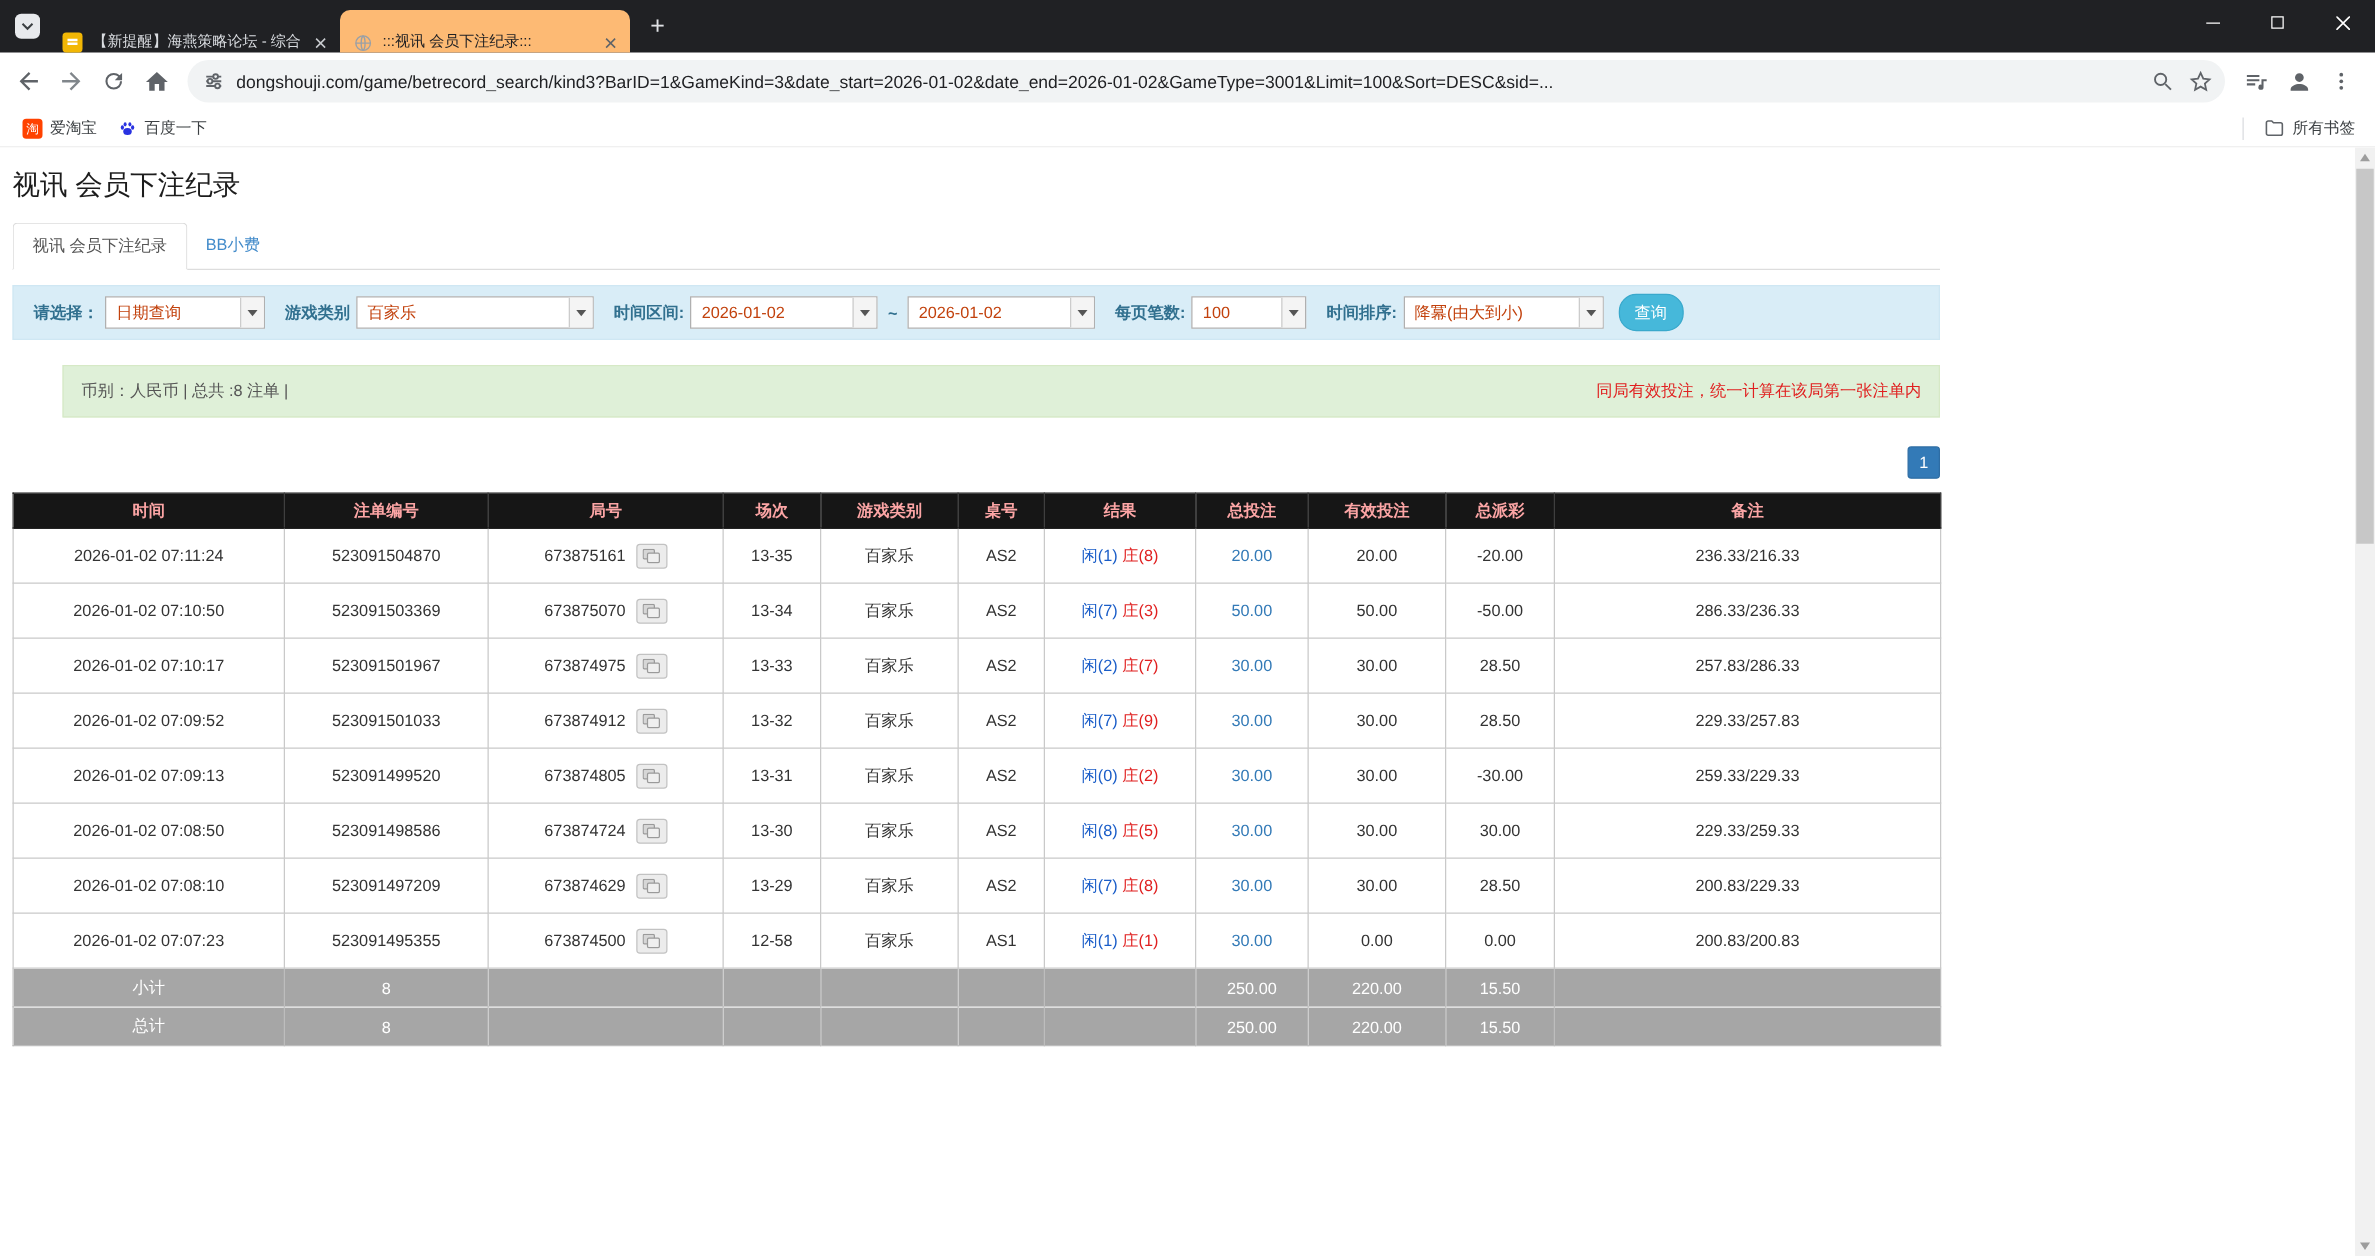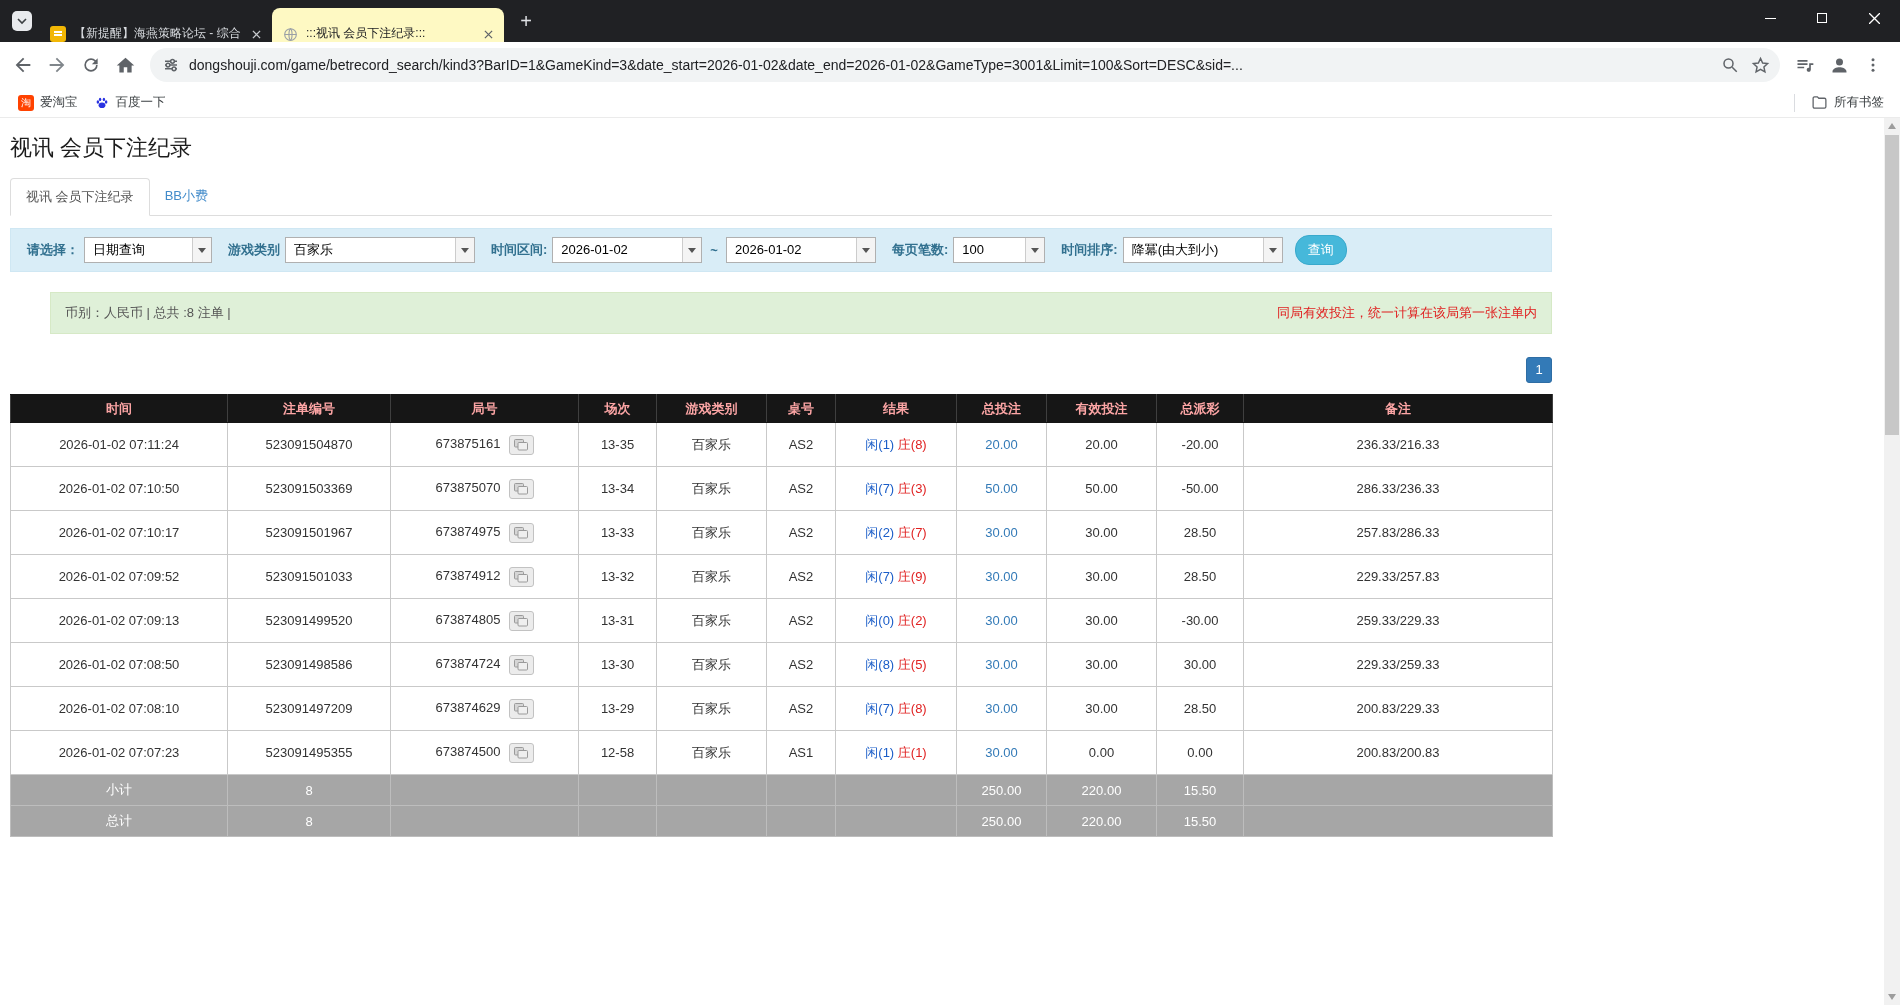--- a/index.html
+++ b/index.html
@@ -5,21 +5,21 @@
   * { box-sizing: border-box; }
   html,body { margin:0; padding:0; width:1900px; height:1005px; overflow:hidden;
               font-family:"Liberation Sans","DejaVu Sans",sans-serif; background:#fff; }
 
   
   .tabstrip { height:42px; background:#202124; display:flex; align-items:flex-end; position:relative; }
   .tab-search { width:20px; height:20px; border-radius:5px; background:#e8eaed; margin:0 8px 11px 12px;
                 display:flex; align-items:center; justify-content:center; flex:none; }
   .tab { width:232px; height:34px; display:flex; align-items:flex-end; padding:0 8px 0 10px;
          border-radius:8px 8px 0 0; color:#d9dce0; font-size:12px; position:relative; flex:none; }
-  .tab.active { background:#fef9c3; color:#202124; }
+  .tab.active { background:#fdba74; color:#202124; }
   .tab.divided::before { content:""; position:absolute; left:0; top:9px; width:1px; height:16px; background:#5f6368; }
   .favicon { width:16px; height:16px; margin-right:8px; flex:none; display:flex; align-items:center; justify-content:center; }
   .fav-forum { background:#f2b705; border-radius:3px; position:relative; }
   .fav-forum::after { content:""; position:absolute; left:4px; top:5px; width:8px; height:2px; background:#fff; box-shadow:0 3px 0 #fff; }
   .fav-site { background:#3a2626; border-radius:3px; position:relative; }
   .fav-site::after { content:""; position:absolute; left:5px; top:5px; width:6px; height:6px; border-radius:50%; background:#c0392b; }
   .tab-title { flex:1; white-space:nowrap; overflow:hidden; }
   .tab-close { width:16px; height:16px; margin-left:6px; border-radius:50%; display:flex; align-items:center;
                justify-content:center; flex:none; }
   .newtab { width:28px; height:28px; margin:0 0 7px 8px; display:flex; align-items:center; justify-content:center;
@@ -53,21 +53,21 @@
   .nav-tabs { display:flex; border-bottom:1px solid #ddd; margin-top:15px; }
   .nav-tab { padding:9px 15px; font-size:13px; margin-bottom:-1px; cursor:default; }
   .nav-tab.active { background:#fff; border:1px solid #ddd; border-bottom-color:#fff; border-radius:4px 4px 0 0; color:#555; }
   .nav-tab.link { color:#428bca; }
 
   .filterbar { margin-top:12px; background:var(--filter-bg,#d9edf7); border:1px solid #cfe7f3; padding:6px 8px;
                display:flex; align-items:center; font-size:13px; }
   .f-label { color:#31708f; font-weight:bold; margin:0 5px 0 16px; white-space:nowrap; }
   .f-label.first { margin-left:8px; }
   .combo { display:flex; align-items:stretch; background:#fff; border:1px solid #b0b0b0; height:26px; flex:none; }
-  .combo .val { flex:1; padding:0 8px; line-height:24px; color:#000000; white-space:nowrap; overflow:hidden; }
+  .combo .val { flex:1; padding:0 8px; line-height:24px; color:#c2410c; white-space:nowrap; overflow:hidden; }
   .caret-box { width:19px; border-left:1px solid #ccc; background:#f4f4f4; display:flex; align-items:center; justify-content:center; }
   .caret { width:0; height:0; border-left:4px solid transparent; border-right:4px solid transparent; border-top:5px solid #555; }
   .w128{width:128px} .w190{width:190px} .w150{width:150px} .w92{width:92px} .w160{width:160px}
   .tilde { margin:0 8px; color:#31708f; font-weight:bold; }
   .btn-search { margin-left:12px; background:var(--button-teal,#46b8da); color:#fff; border:1px solid #39a9cc;
                 border-radius:14px; padding:5px 12px; font-size:13px; cursor:default; }
 
   .summary { margin-top:20px; background:var(--summary-bg,#dff0d8); border:1px solid #d6e9c6; padding:11px 14px;
              display:flex; justify-content:space-between; align-items:center; font-size:13px;margin-left:40px; }
   .summary .left { color:#555; }

